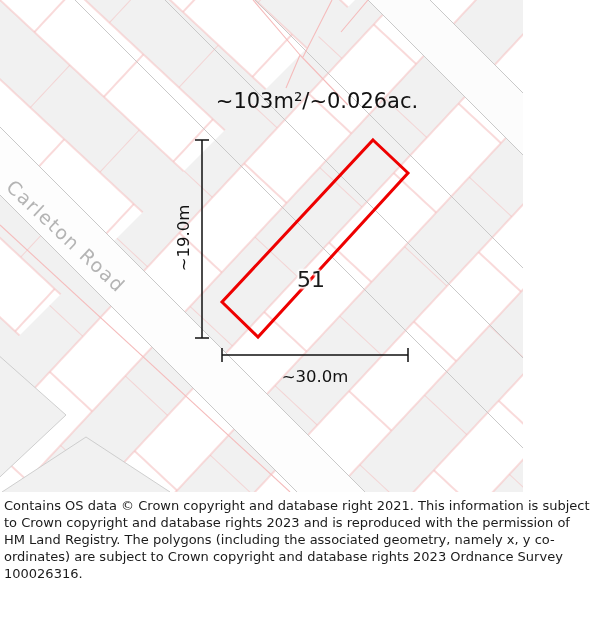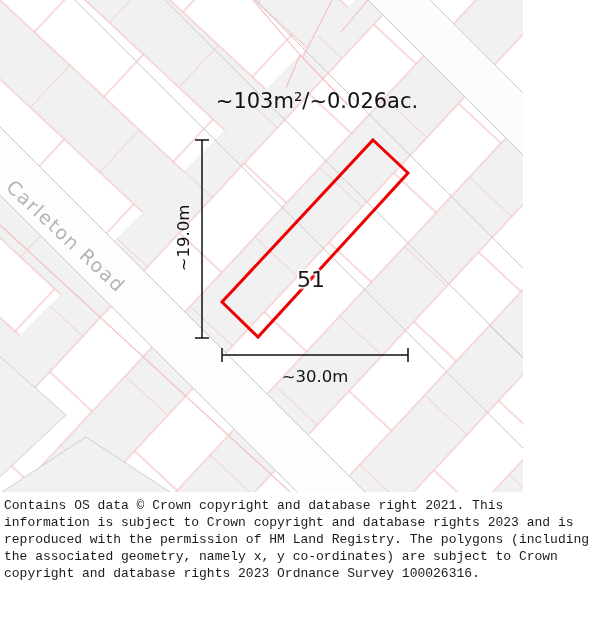--- a/index.html
+++ b/index.html
@@ -37,21 +37,21 @@
   .maplabel{position:absolute;white-space:nowrap;color:#111;}
   .area-label{left:317px;top:101px;transform:translate(-50%,-50%);font-size:21px;}
   .plot-number{left:311px;top:247px;transform:translate(-50%,-50%);font-size:22px;color:#1a1a1a;
     text-shadow:-2px 0 2px #fff,2px 0 2px #fff,0 -2px 2px #fff,0 2px 2px #fff,1px 1px 2px #fff,-1px -1px 2px #fff;margin-top:32px;}
   .height-label{left:183px;top:238px;transform:translate(-50%,-50%) rotate(-90deg);font-size:16.5px;}
   .width-label{left:315px;top:376px;transform:translate(-50%,-50%);font-size:16.5px;}
   .road-label{left:66px;top:236px;transform:translate(-50%,-50%) rotate(43deg);font-size:19px;
     color:var(--road-label);letter-spacing:1.5px;}
 
   
-  .footer{width:600px;height:93px;padding:6px 6px 0 4px;font-size:13px;line-height:16.9px;color:#1b1b1b;font-family:Liberation Mono, monospace;}
+  .footer{width:600px;height:93px;padding:6px 6px 0 4px;font-size:13px;line-height:16.9px;color:#1b1b1b;}
 </style>
 </head>
 <body>
 
 <div class="page">
 
 
   <div class="map">
     <svg width="600" height="492" viewBox="0 0 600 492" aria-hidden="true">
       <defs>

